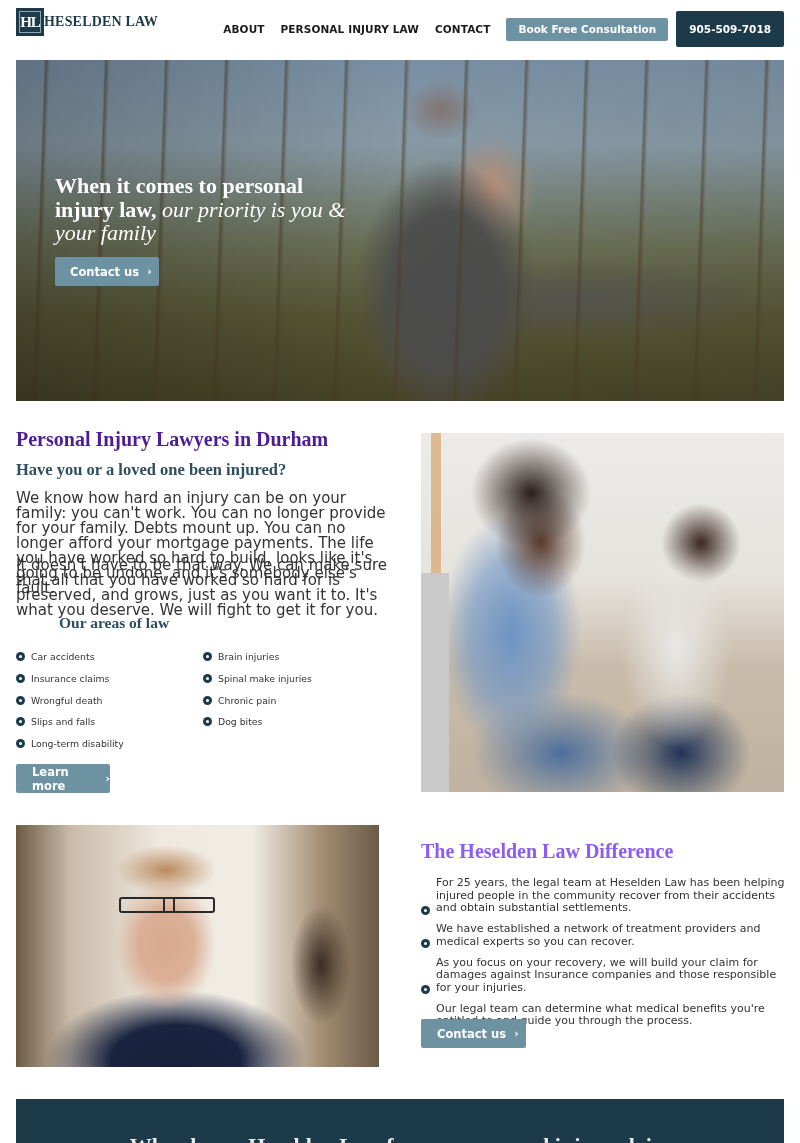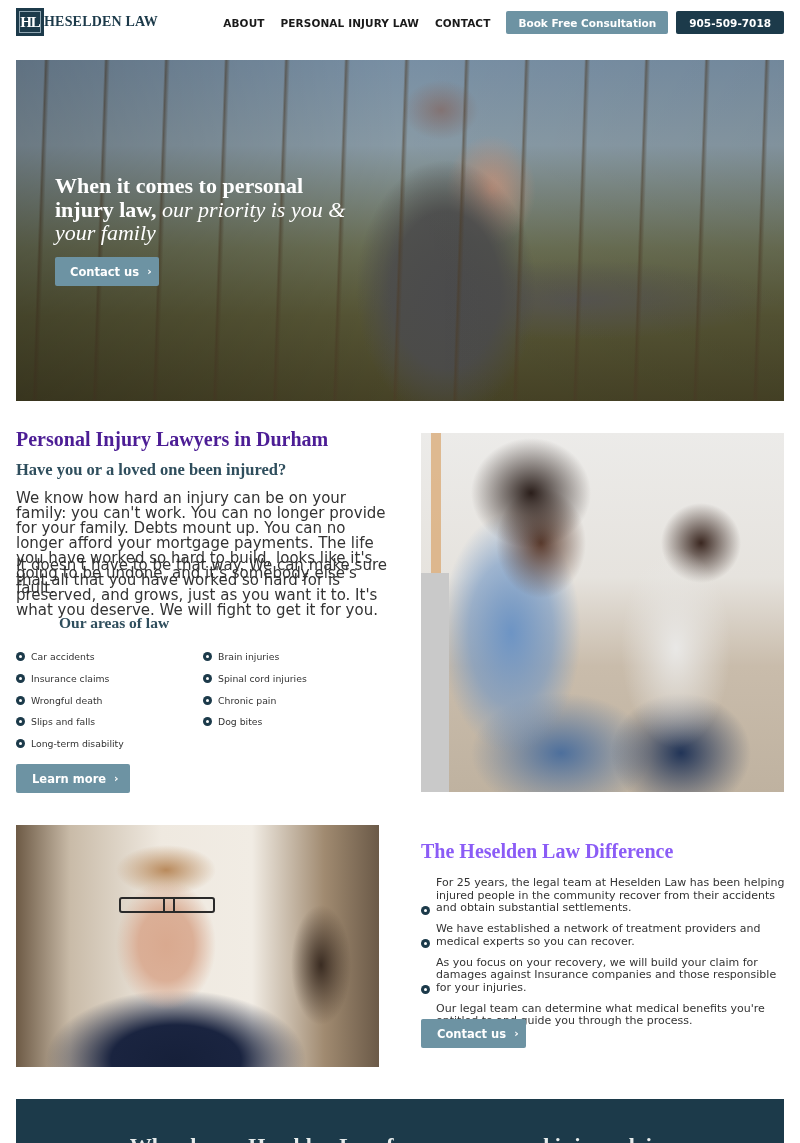--- a/index.html
+++ b/index.html
@@ -7,21 +7,21 @@
   body { font-family: "DejaVu Sans", sans-serif; color: #2a2a2a; position: relative; }
 
   
   .header { position: absolute; top: 0; left: 0; width: 800px; height: 44px; }
   .logo { position: absolute; left: 16px; top: 8px; display: flex; align-items: center; }
   .logo-mark { width: 28px; height: 28px; background: #1c3a4a; border: 2px solid #1c3a4a; outline: 1px solid #8fa5b1; outline-offset: -4px; color: #fff; display: flex; align-items: center; justify-content: center; font-family: "Liberation Serif", serif; font-weight: bold; font-size: 15px; letter-spacing: -1px; }
   .logo-text { font-family: "Liberation Serif", serif; font-weight: bold; font-size: 14px; color: #1c3a4a; letter-spacing: 0.2px; }
   .nav { position: absolute; top: 11px; right: 16px; display: flex; align-items: center; }
   .nav a { font-size: 10.5px; font-weight: bold; color: #1a1a1a; text-decoration: none; margin-right: 16px; letter-spacing: 0.1px; }
   .btn-consult { background: #6d93a3; color: #fff; font-size: 10.5px; font-weight: bold; padding: 5px 12px; border-radius: 2px; margin-right: 8px; height: 23px; display: flex; align-items: center; }
-  .btn-phone { background: #1c3a4a; color: #fff; font-size: 10.5px; font-weight: bold; padding: 5px 13px; border-radius: 2px; height: 23px; display: flex; align-items: center; }
+  .btn-phone { background: #1c3a4a; color: #fff; font-size: 10.5px; font-weight: bold; padding: 18px 13px; border-radius: 2px; height: 23px; display: flex; align-items: center; }
 
   
   .hero { position: absolute; left: 16px; top: 60px; width: 768px; height: 341px; overflow: hidden;
     background:
       radial-gradient(ellipse 90px 130px at 430px 230px, #4f4f50 0%, rgba(79,79,80,0.9) 60%, rgba(79,79,80,0) 100%),
       radial-gradient(ellipse 45px 55px at 475px 130px, #c99a84 0%, rgba(201,154,132,0) 100%),
       radial-gradient(ellipse 38px 30px at 425px 50px, #8a7a7a 0%, rgba(138,122,122,0) 100%),
       radial-gradient(ellipse 200px 40px at 560px 240px, rgba(90,88,88,0.85) 0%, rgba(90,88,88,0) 100%),
       linear-gradient(180deg, #7f97ad 0%, #8fa2ae 25%, #6f7458 55%, #5b5a38 75%, #4a4628 100%);
   }
@@ -39,21 +39,21 @@
   .s2-title { position: absolute; left: 16px; top: 428px; font-family: "Liberation Serif", serif; font-weight: bold; font-size: 20px; color: #4c1d95; }
   .s2-sub { position: absolute; left: 16px; top: 460px; font-family: "Liberation Serif", serif; font-size: 16.5px; color: #2f4e5d; }
   .para { position: absolute; left: 16px; width: 372px; font-size: 15px; line-height: 15px; color: #333; }
   .p1 { top: 491px; }
   .p2 { top: 558px; }
   .areas-title { position: absolute; left: 16px; top: 614px; font-family: "Liberation Serif", serif; font-size: 15.5px; color: #2f4e5d; margin-left: 43px; }
   .areas { position: absolute; left: 16px; top: 646px; width: 380px; display: grid; grid-template-columns: 187px 190px; grid-auto-flow: column; grid-template-rows: repeat(5, 21.7px); }
   .bullet-item { display: flex; align-items: center; font-size: 9.3px; color: #333; }
   .bullet { width: 9px; height: 9px; border-radius: 50%; background: #1c3a4a; position: relative; margin-right: 6px; flex-shrink: 0; }
   .bullet::after { content: ""; position: absolute; left: 3px; top: 3px; width: 3px; height: 3px; border-radius: 50%; background: #fff; }
-  .learn-btn { position: absolute; left: 16px; top: 764px; width: 114px; height: 29px; padding-left: 16px; }
+  .learn-btn { position: absolute; left: 16px; top: 764px; width: 94px; height: 29px; padding-left: 16px; }
 
   .img-couple { position: absolute; left: 421px; top: 433px; width: 363px; height: 359px; overflow: hidden;
     background:
       radial-gradient(ellipse 60px 55px at 110px 60px, #2a1e1a 0%, rgba(42,30,26,0) 100%),
       radial-gradient(ellipse 45px 55px at 120px 110px, #5b3b2d 0%, rgba(91,59,45,0) 100%),
       radial-gradient(ellipse 70px 120px at 90px 200px, #6d94c4 0%, rgba(109,148,196,0.6) 60%, rgba(109,148,196,0) 100%),
       radial-gradient(ellipse 55px 100px at 255px 215px, #e9e8e6 0%, rgba(233,232,230,0) 100%),
       radial-gradient(ellipse 40px 40px at 280px 110px, #3a2720 0%, rgba(58,39,32,0) 100%),
       radial-gradient(ellipse 70px 60px at 260px 320px, #213457 0%, rgba(33,52,87,0) 100%),
       radial-gradient(ellipse 90px 60px at 140px 320px, #4d6f9c 0%, rgba(77,111,156,0) 100%),
@@ -134,21 +134,21 @@
   <li class="bullet-item">
       <span class="bullet"></span>
       <span>Long-term disability</span>
     </li>
   <li class="bullet-item">
       <span class="bullet"></span>
       <span>Brain injuries</span>
     </li>
   <li class="bullet-item">
       <span class="bullet"></span>
-      <span>Spinal cord injuries</span>
+      <span>Spinal make injuries</span>
     </li>
   <li class="bullet-item">
       <span class="bullet"></span>
       <span>Chronic pain</span>
     </li>
   <li class="bullet-item">
       <span class="bullet"></span>
       <span>Dog bites</span>
     </li>
 </ul>

